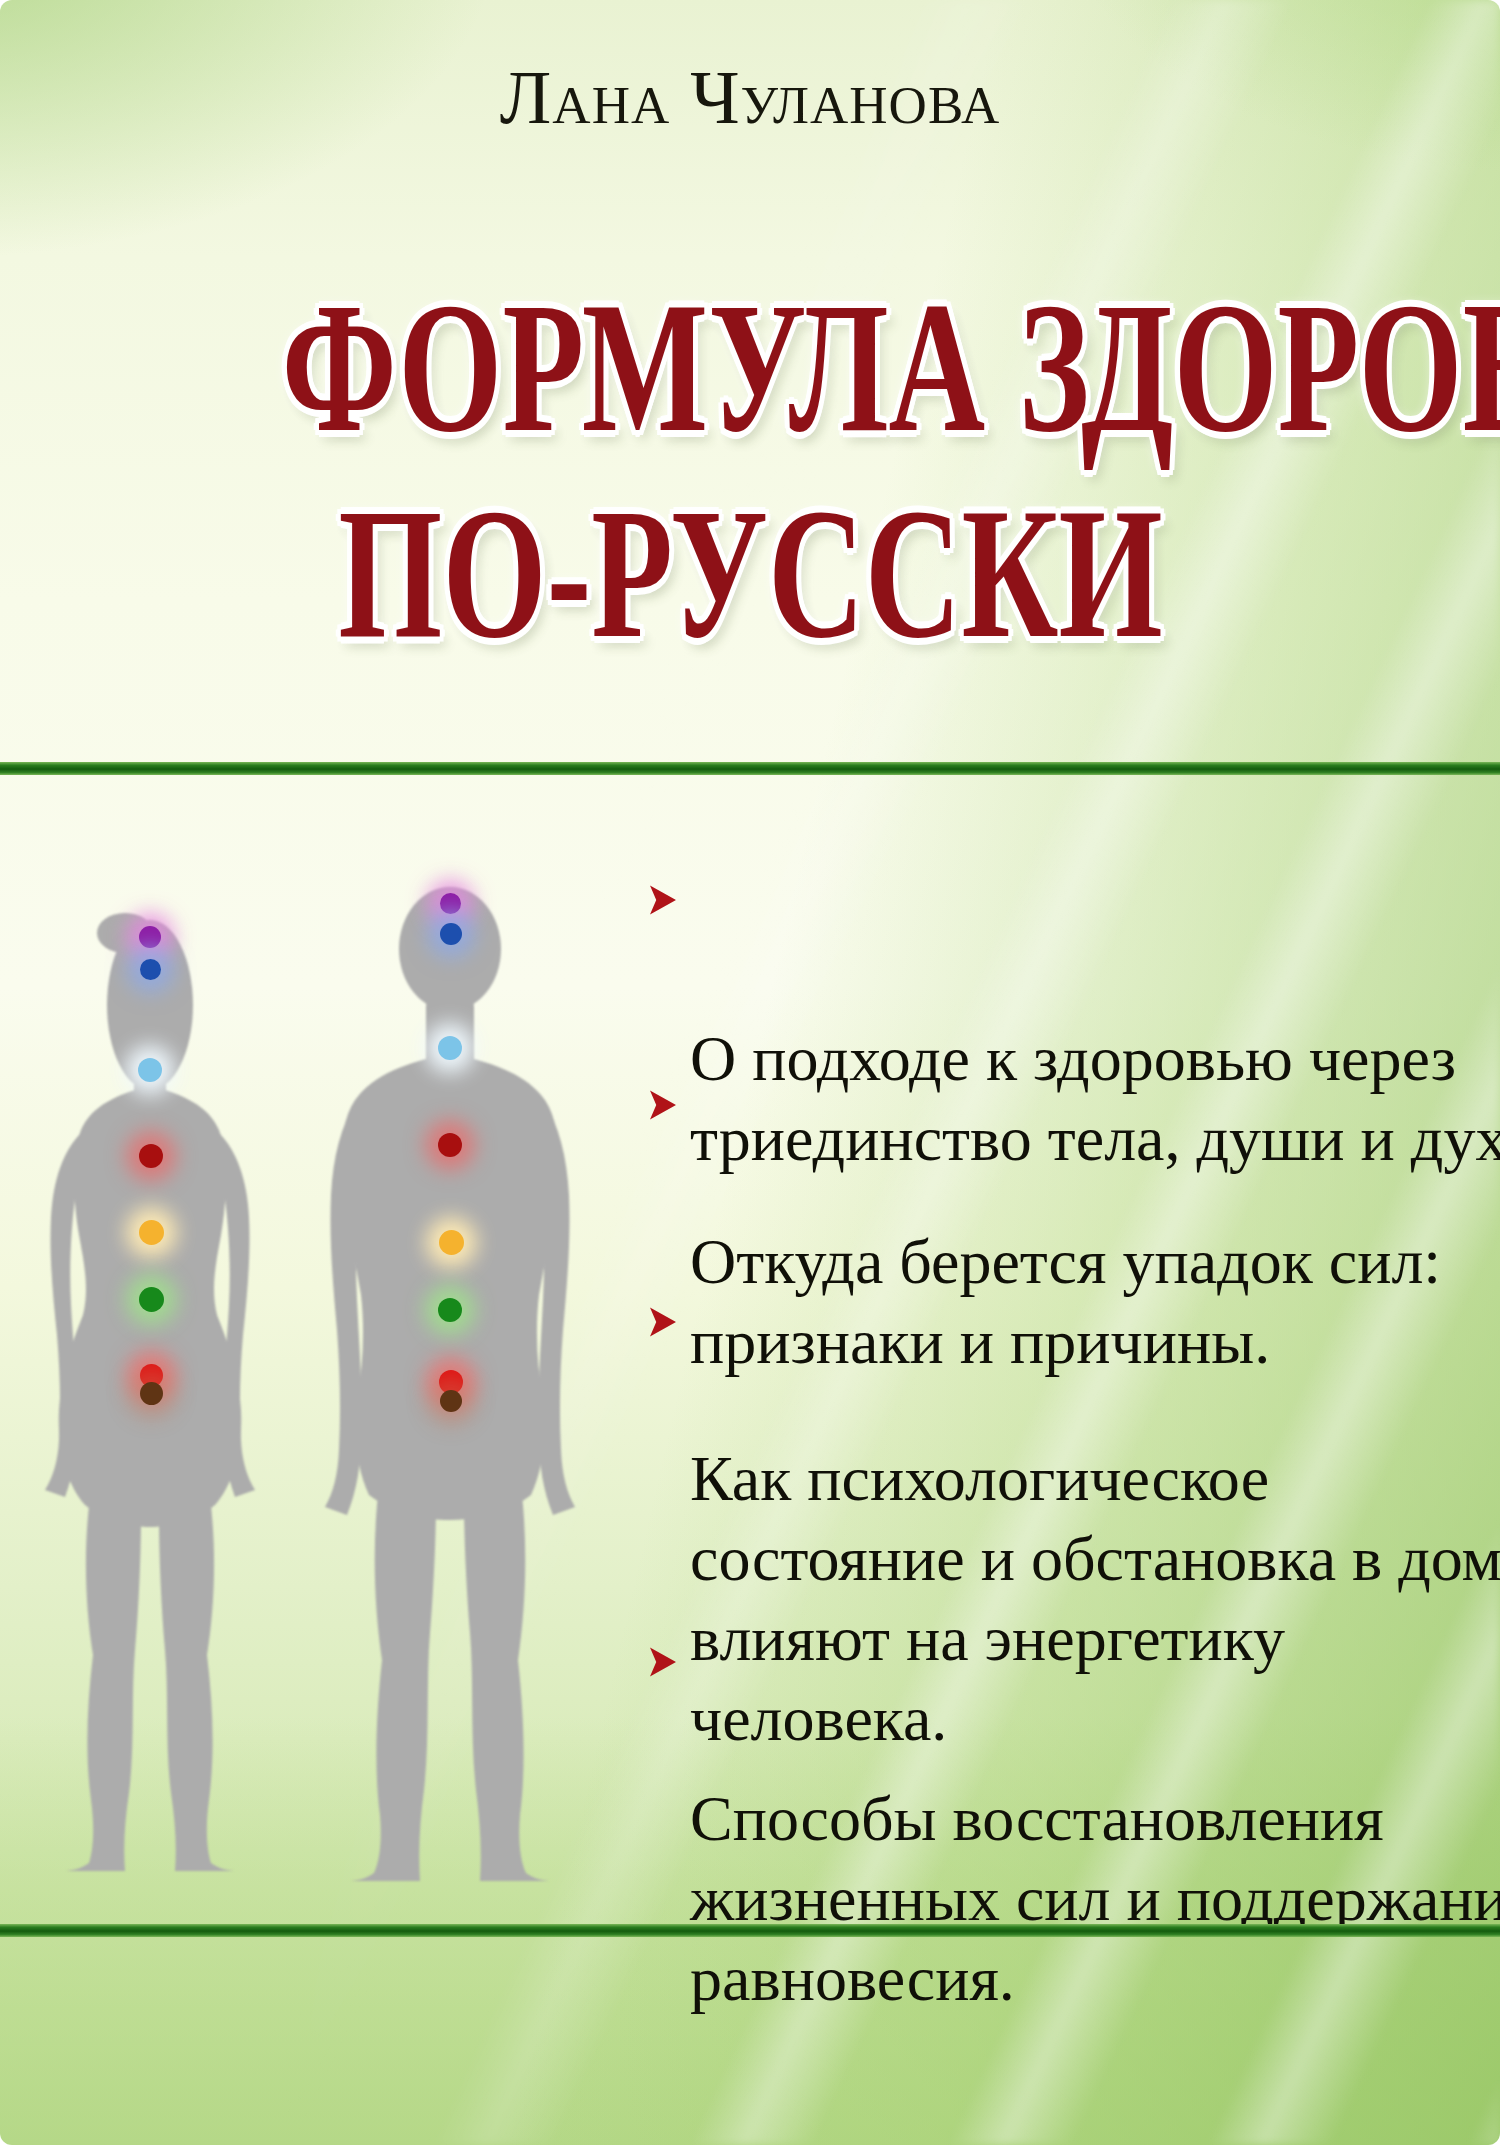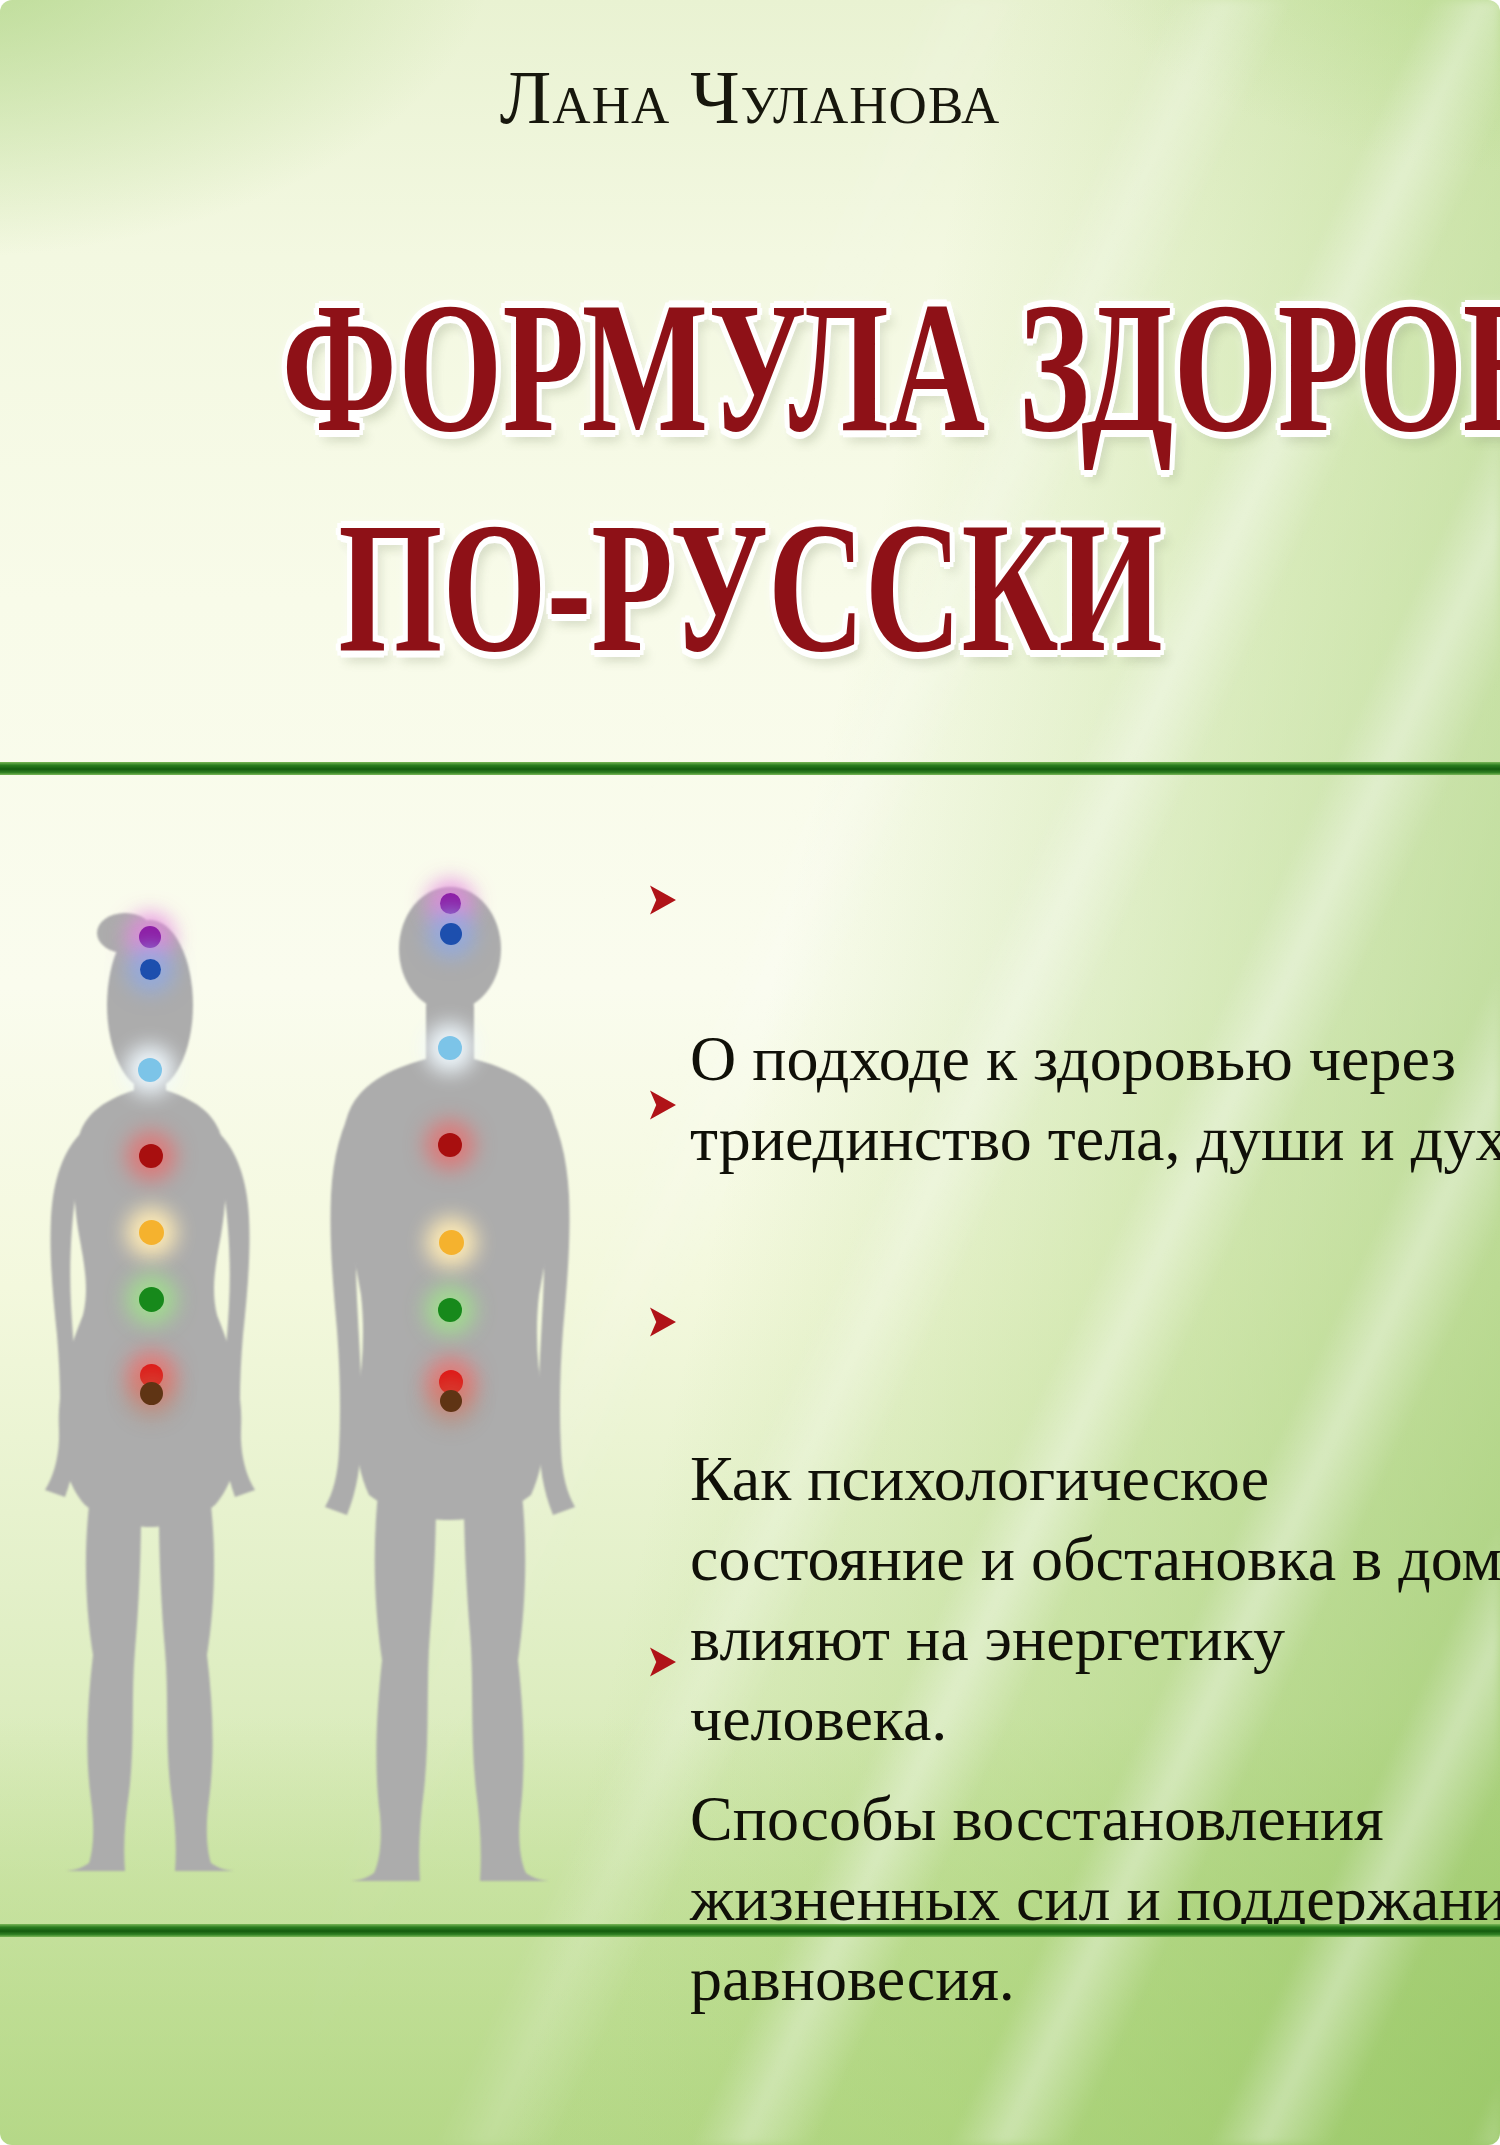--- a/index.html
+++ b/index.html
@@ -46,21 +46,21 @@
     display:inline-block;
     transform:scaleX(0.72);
     transform-origin:50% 50%;
     text-shadow:
       -5px -5px 0 #fff, 5px -5px 0 #fff, -5px 5px 0 #fff, 5px 5px 0 #fff,
       -7px 0 0 #fff, 7px 0 0 #fff, 0 -7px 0 #fff, 0 7px 0 #fff,
       0 0 16px rgba(255,255,255,0.95),
       7px 9px 14px rgba(80,100,50,0.30);
   }
   .title1{top:274px;}
-  .title2{top:494px;}
+  .title2{top:480px;}
   .divider{
     position:absolute;left:0;width:100%;height:13px;
     background:linear-gradient(to bottom,#7ab757 0%,#2a7d1e 25%,#145c0e 55%,#2f7f22 80%,#7ab757 100%);
   }
   .divider-top{top:762px;}
   .divider-bottom{top:1924px;}
   .figures svg{position:absolute;filter:blur(1.2px);}
   .svg-female{left:35px;top:905px;}
   .svg-male{left:325px;top:885px;}
   .sil{fill:var(--sil,#acacac);}
@@ -148,20 +148,22 @@
   </div>
 
   <ul class="bullets">
     <li class="bullet b1">
       <span class="arrow"></span>
       <span class="btext">О подходе к здоровью через
 триединство тела, души и духа.</span>
     </li>
     <li class="bullet b2">
       <span class="arrow"></span>
+      <span class="btext">Откуда берется упадок сил:
+признаки и причины.</span>
     </li>
     <li class="bullet b3">
       <span class="arrow"></span>
       <span class="btext">Как психологическое
 состояние и обстановка в доме
 влияют на энергетику
 человека.</span>
     </li>
     <li class="bullet b4">
       <span class="arrow"></span>

